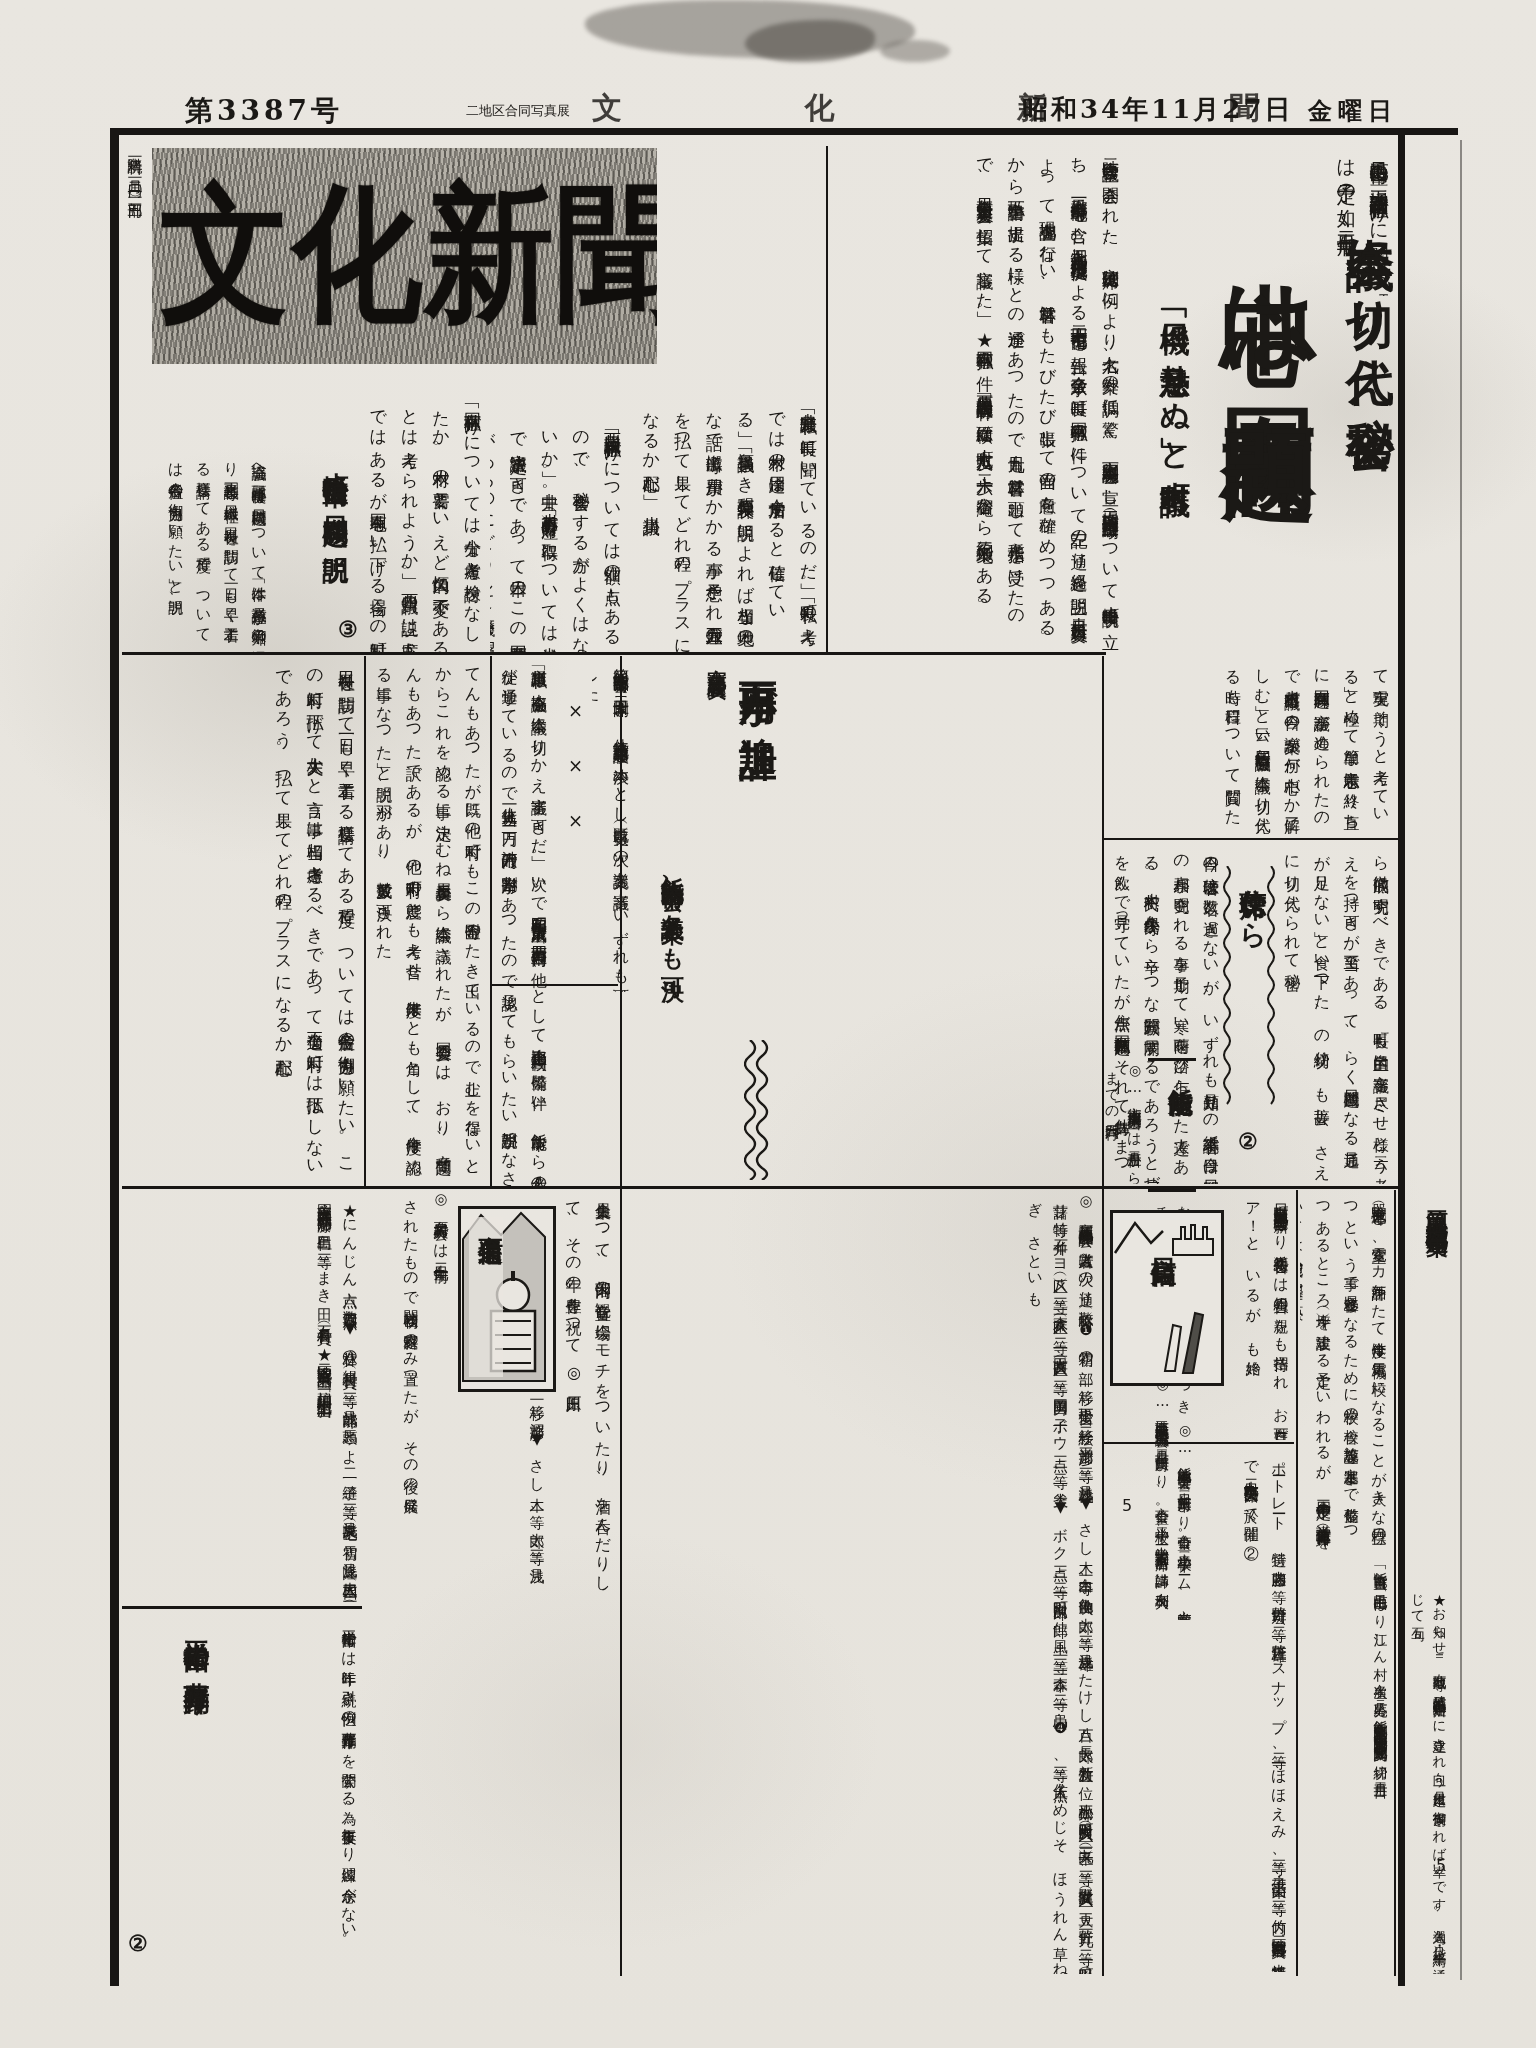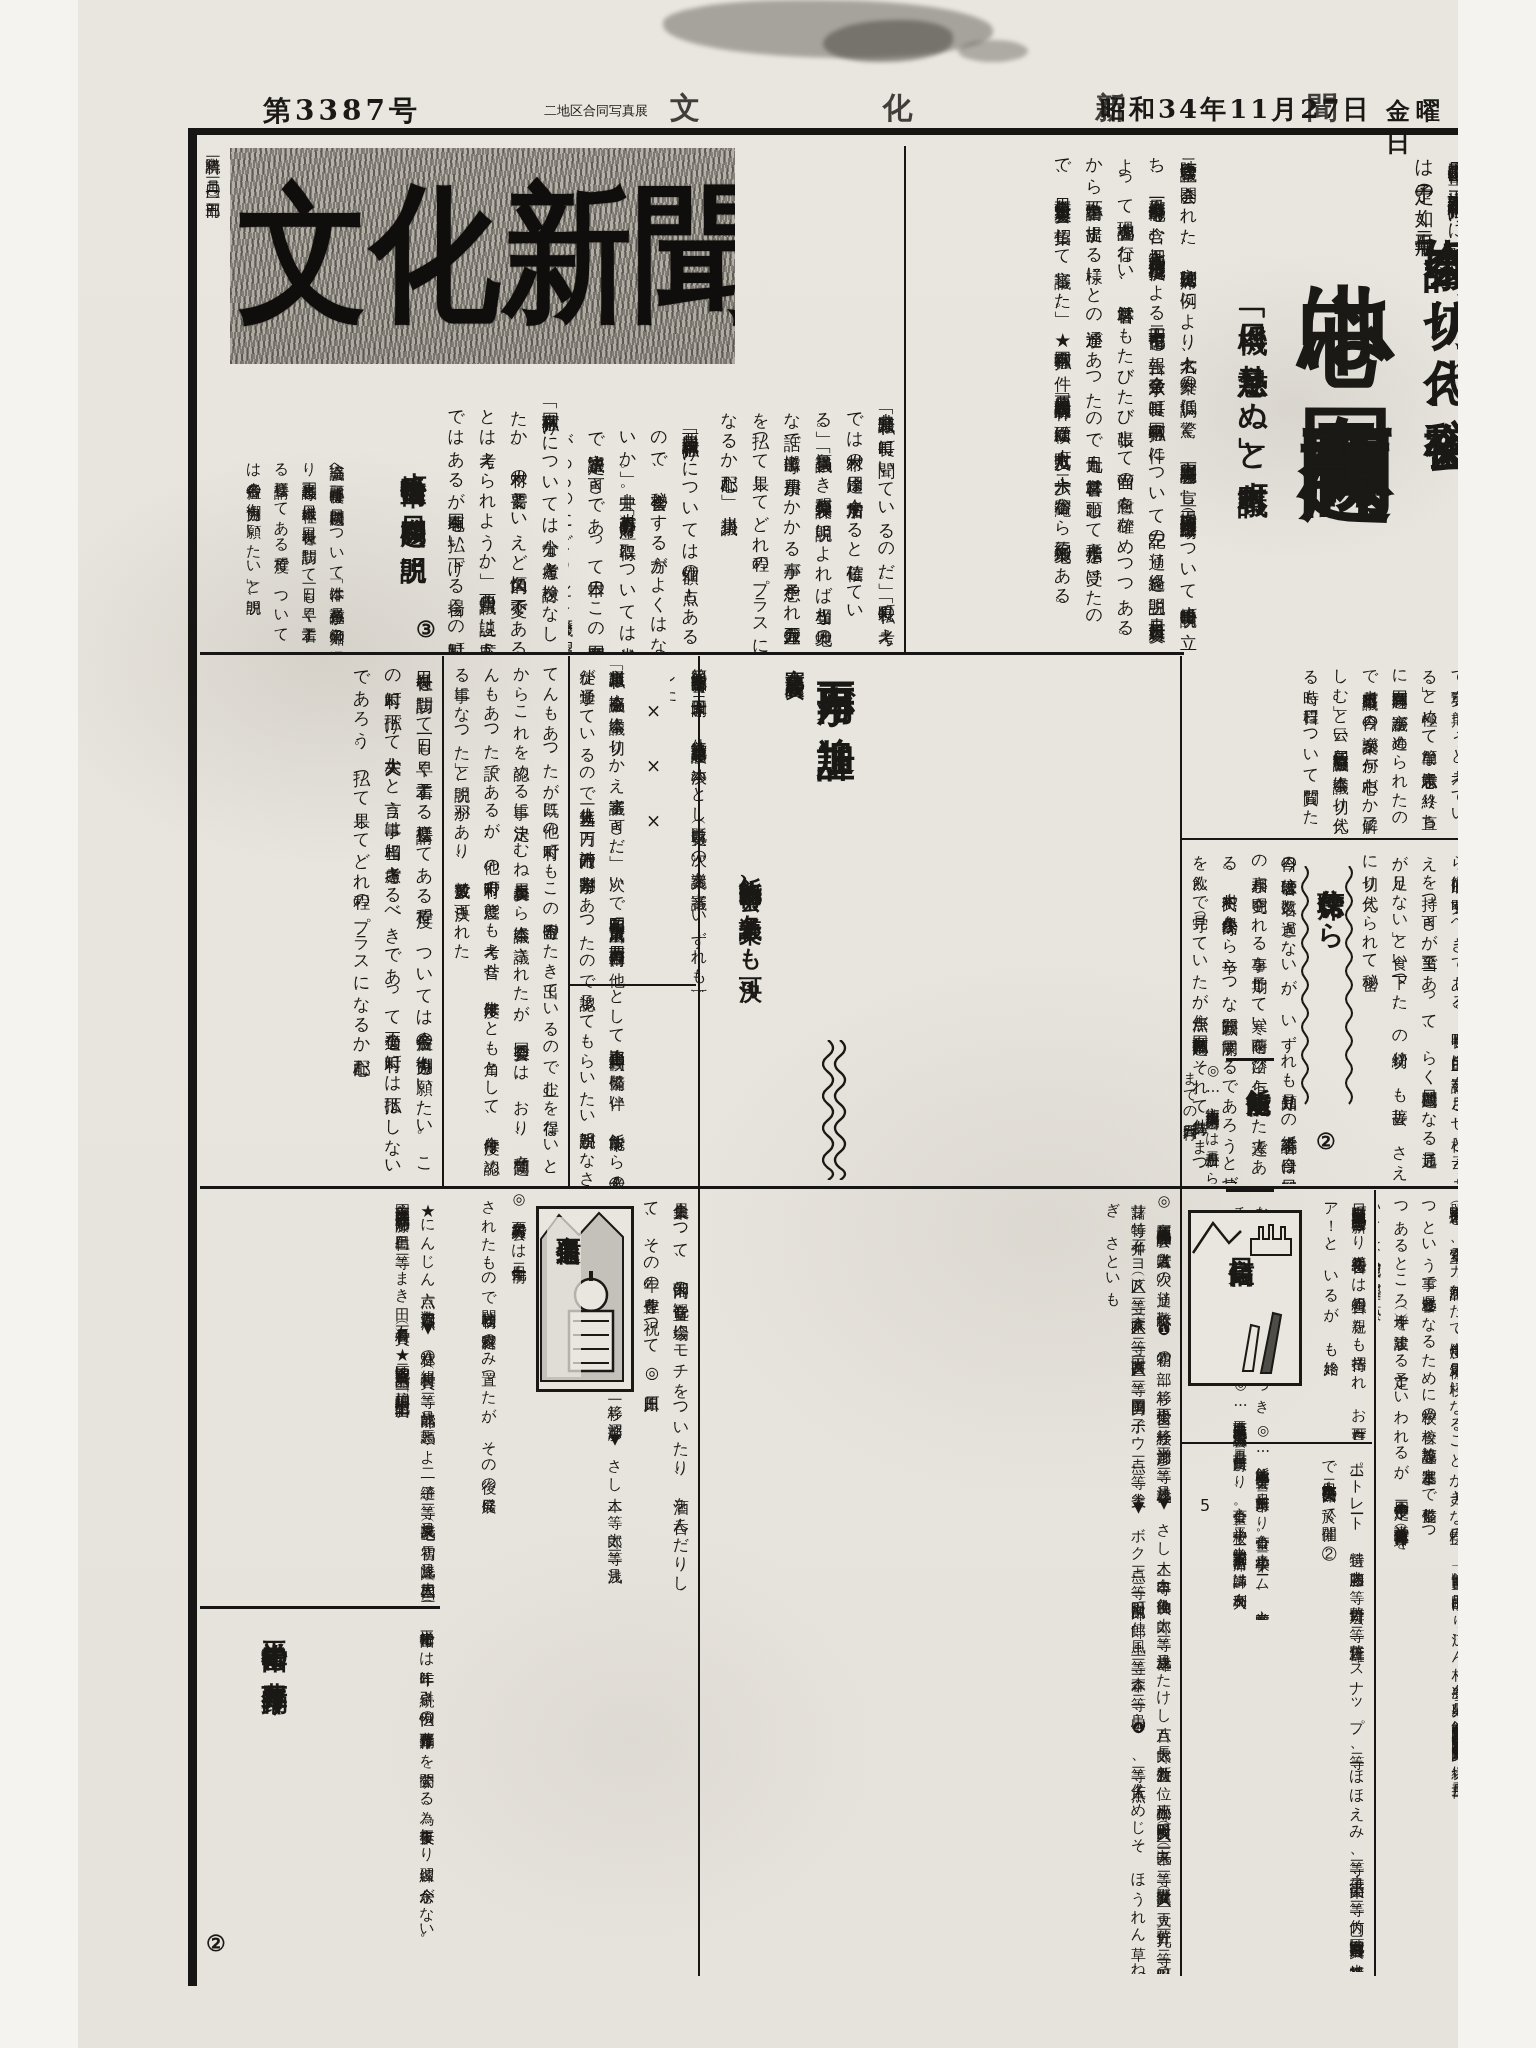--- a/index.html
+++ b/index.html
@@ -1,16 +1,16 @@
 <!DOCTYPE html>
 <html><head>
 <meta charset="utf-8">
 <style>
   html,body{margin:0;padding:0;background:#f4f3f0;}
-  .page{position:relative;width:1380px;height:2048px;margin:0 auto;overflow:hidden;
+  .page{position:relative;width:1536px;height:2048px;margin:0 auto;overflow:hidden;
     background:
       radial-gradient(420px 300px at 18% 32%, rgba(190,186,177,.45), transparent 70%),
       radial-gradient(500px 380px at 70% 60%, rgba(198,194,186,.35), transparent 70%),
       radial-gradient(380px 300px at 40% 85%, rgba(200,196,188,.30), transparent 70%),
       radial-gradient(300px 220px at 88% 20%, rgba(188,184,175,.35), transparent 70%),
       linear-gradient(#e9e6e0,#e6e3dc);
     font-family:"DejaVu Serif","Liberation Serif",serif;color:#1b1916;}
   .sheet{position:absolute;inset:0;}
   .abs{position:absolute;}
   .v{writing-mode:vertical-rl;text-orientation:upright;line-height:1.85;letter-spacing:1px;overflow:hidden;}

